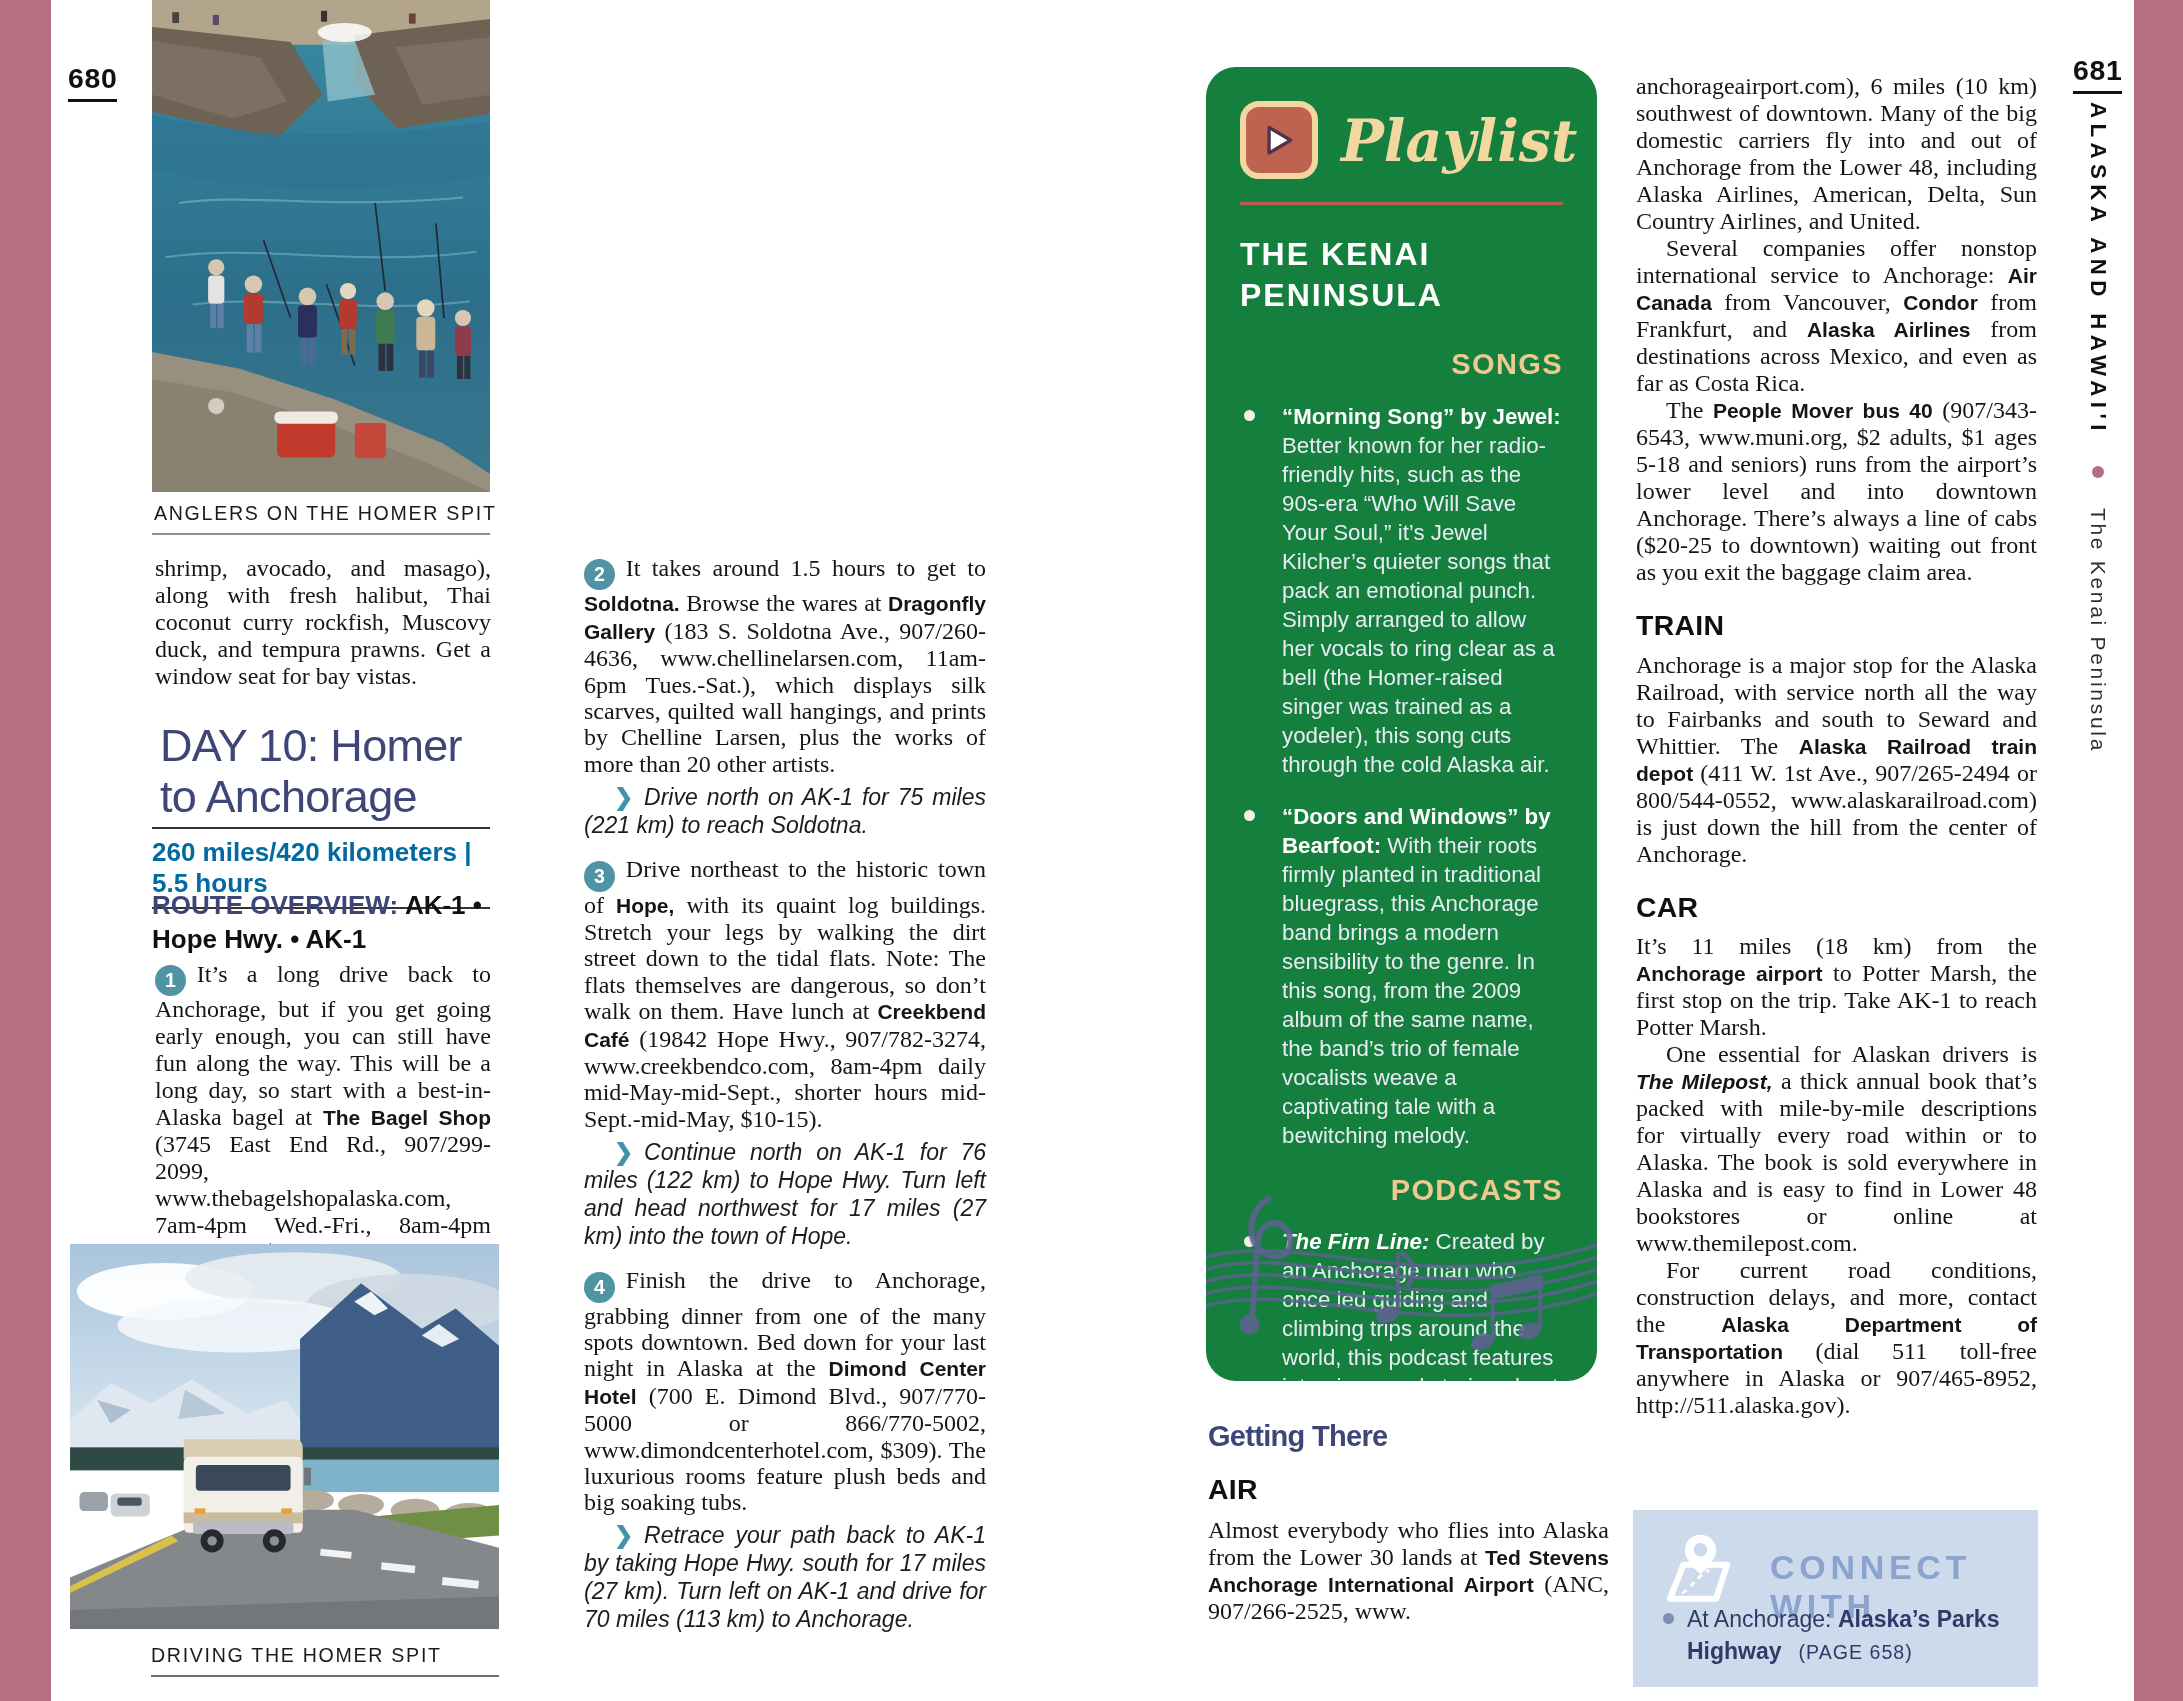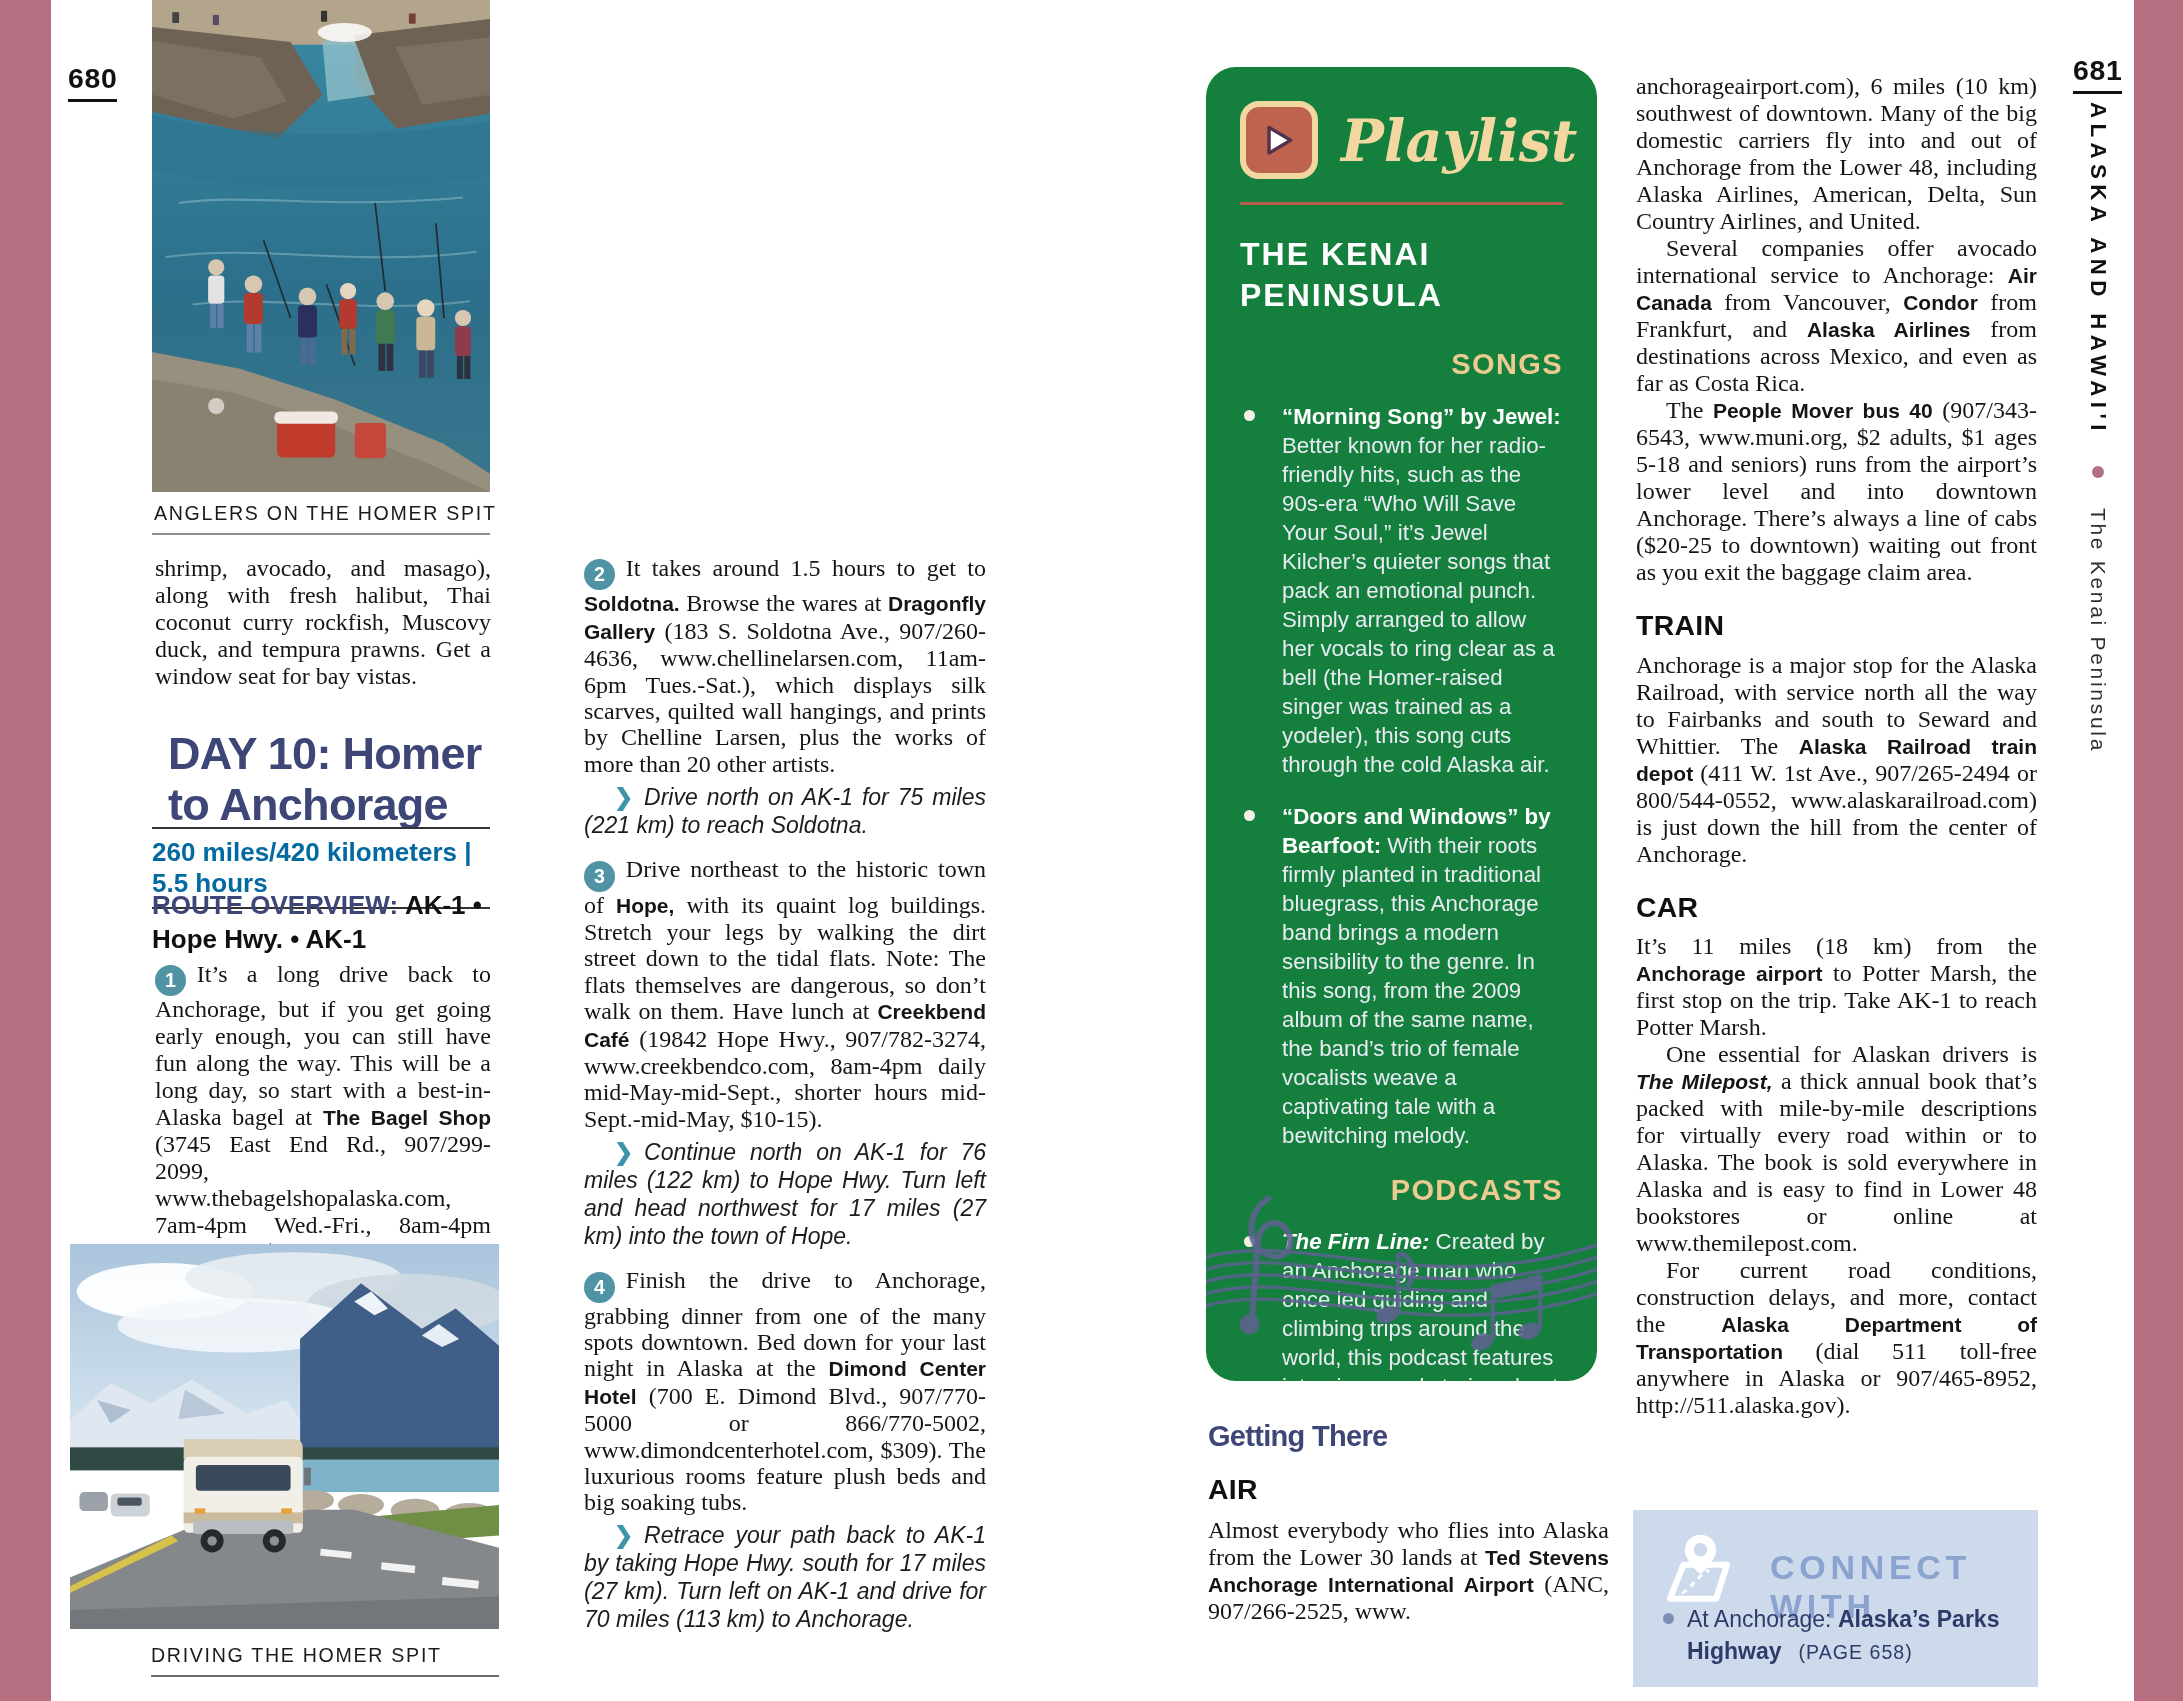--- a/index.html
+++ b/index.html
@@ -43,22 +43,22 @@
   .photo{position:absolute;overflow:hidden;}
   .photo svg{display:block;}
   .caption{position:absolute;font-size:19.6px;letter-spacing:1.7px;color:#1b1b1b;text-align:center;}
   .caprule{position:absolute;height:2px;background:#8e8e8e;}
 
   
   .photo-top{left:152px;top:0;width:338px;height:492px;}
   .cap-top{left:154px;top:502px;}
   .rule-top{left:152px;top:533px;width:338px;}
   .intro{position:absolute;left:155px;top:555px;width:336px;}
-  .day-title{position:absolute;left:152px;top:712px;margin:16px;color:#3d4677;
-             font-weight:700;font-size:45px;line-height:51px;letter-spacing:-0.7px;}
+  .day-title{position:absolute;left:152px;top:712px;margin:8px;color:#3d4677;
+             font-weight:400;font-size:45px;line-height:51px;letter-spacing:-0.7px;}
   .distance{position:absolute;left:152px;top:827px;width:338px;
             border-top:2.7px solid #333;border-bottom:2.7px solid #333;
             padding:8.1px 0;font-weight:700;font-size:26px;color:#0369a1;}
   .route{position:absolute;left:152px;top:888px;width:338px;margin:0;
          font-weight:700;font-size:26px;line-height:34px;color:#111;}
   .route-label{color:#3d4677;margin-right:6.8px;}
   .step1{position:absolute;left:155px;top:961px;width:336px;}
   .photo-bottom{left:70px;top:1244px;width:429px;height:385px;}
   .cap-bottom{left:151px;top:1644px;}
   .rule-bottom{left:151px;top:1675px;width:348px;background:#6d6d6d;}
@@ -327,21 +327,21 @@
   </aside>
 
   <div class="col col-gt">
     <h1 class="gt-title">Getting There</h1>
     <h3 class="sublabel">AIR</h3>
     <p class="serif"><span>Almost everybody who flies into Alaska from the Lower 30 lands at </span><b class="poi">Ted Stevens Anchorage International Airport</b><span> (ANC, 907/266-2525, www.</span></p>
   </div>
 
   <div class="col col-right">
     <p class="serif">anchorageairport.com), 6 miles (10 km) southwest of downtown. Many of the big domestic carriers fly into and out of Anchorage from the Lower 48, including Alaska Airlines, American, Delta, Sun Country Airlines, and United.</p>
-    <p class="serif ind"><span>Several companies offer avocado international service to Anchorage: </span><b class="poi">Air Canada</b><span> from Vancouver, </span><b class="poi">Condor</b><span> from Frankfurt, and </span><b class="poi">Alaska Airlines</b><span> from destinations across Mexico, and even as far as Costa Rica.</span></p>
+    <p class="serif ind"><span>Several companies offer nonstop international service to Anchorage: </span><b class="poi">Air Canada</b><span> from Vancouver, </span><b class="poi">Condor</b><span> from Frankfurt, and </span><b class="poi">Alaska Airlines</b><span> from destinations across Mexico, and even as far as Costa Rica.</span></p>
     <p class="serif ind"><span>The </span><b class="poi">People Mover bus 40</b><span> (907/343-6543, www.muni.org, $2 adults, $1 ages 5-18 and seniors) runs from the airport’s lower level and into downtown Anchorage. There’s always a line of cabs ($20-25 to downtown) waiting out front as you exit the baggage claim area.</span></p>
 
     <h3 class="sublabel">TRAIN</h3>
     <p class="serif"><span>Anchorage is a major stop for the Alaska Railroad, with service north all the way to Fairbanks and south to Seward and Whittier. The </span><b class="poi">Alaska Railroad train depot</b><span> (411 W. 1st Ave., 907/265-2494 or 800/544-0552, www.alaskarailroad.com) is just down the hill from the center of Anchorage.</span></p>
 
     <h3 class="sublabel">CAR</h3>
     <p class="serif"><span>It’s 11 miles (18 km) from the </span><b class="poi">Anchorage airport</b><span> to Potter Marsh, the first stop on the trip. Take AK-1 to reach Potter Marsh.</span></p>
     <p class="serif ind"><span>One essential for Alaskan drivers is </span><b class="poi pl-ital">The Milepost,</b><span> a thick annual book that’s packed with mile-by-mile descriptions for virtually every road within or to Alaska. The book is sold everywhere in Alaska and is easy to find in Lower 48 bookstores or online at www.themilepost.com.</span></p>
     <p class="serif ind"><span>For current road conditions, construction delays, and more, contact the </span><b class="poi">Alaska Department of Transportation</b><span> (dial 511 toll-free anywhere in Alaska or 907/465-8952, http://511.alaska.gov).</span></p>
   </div>

